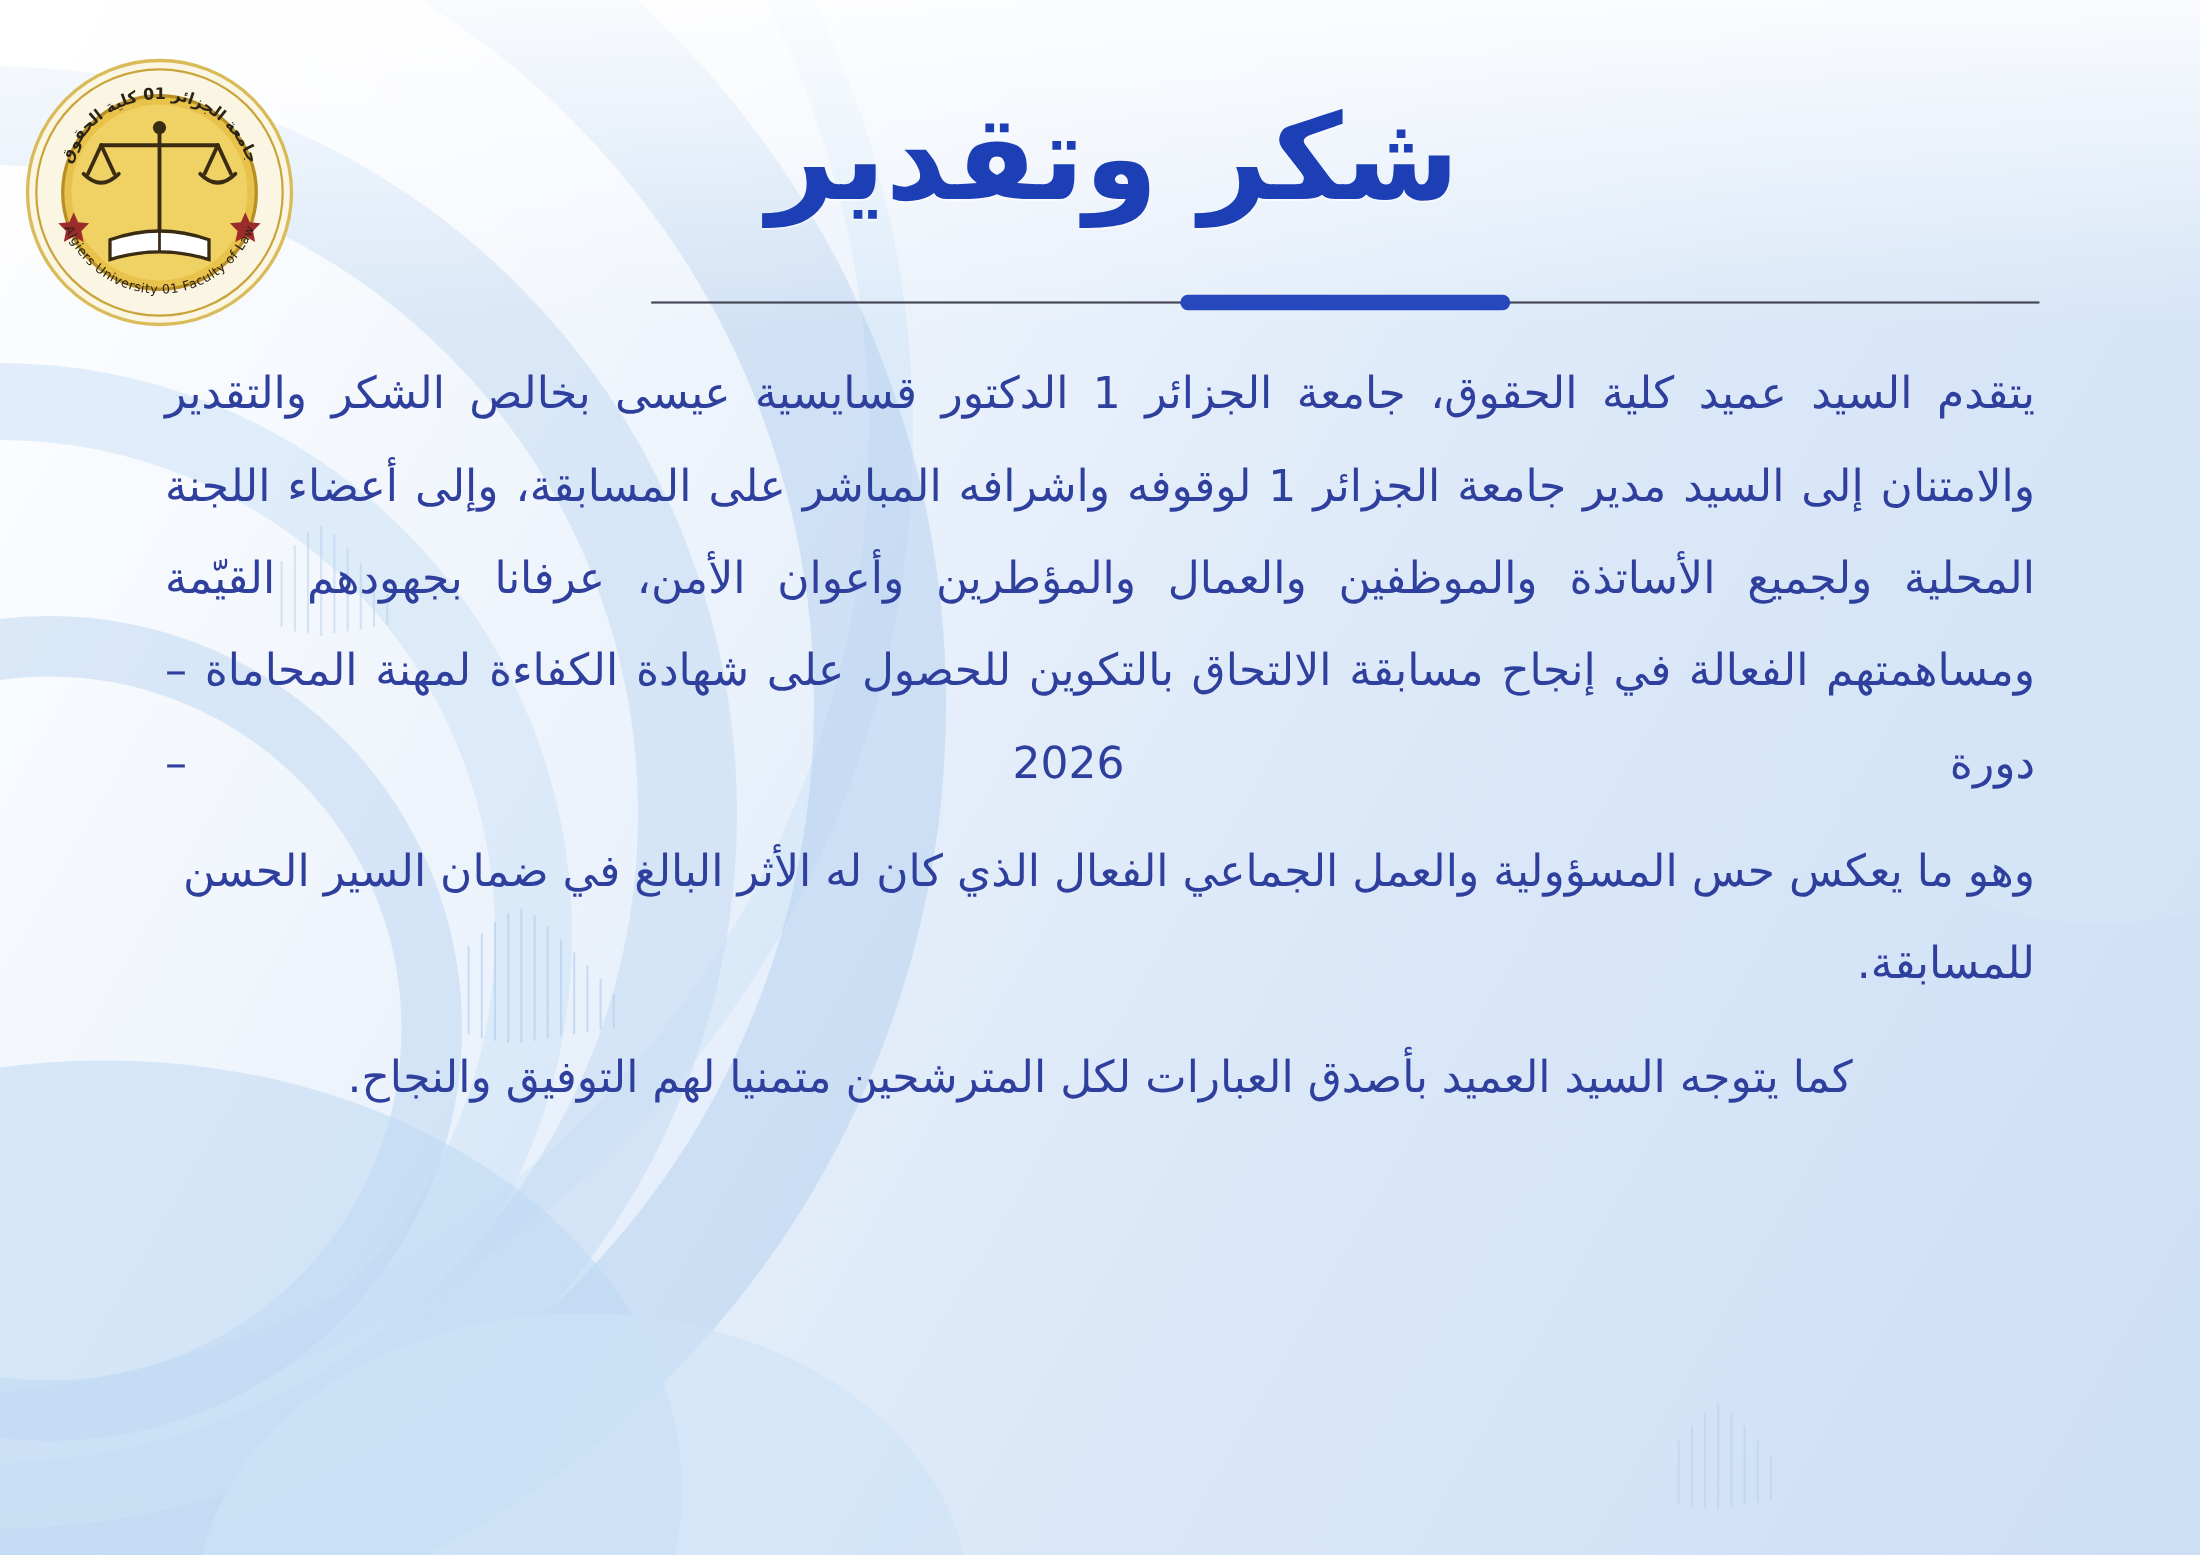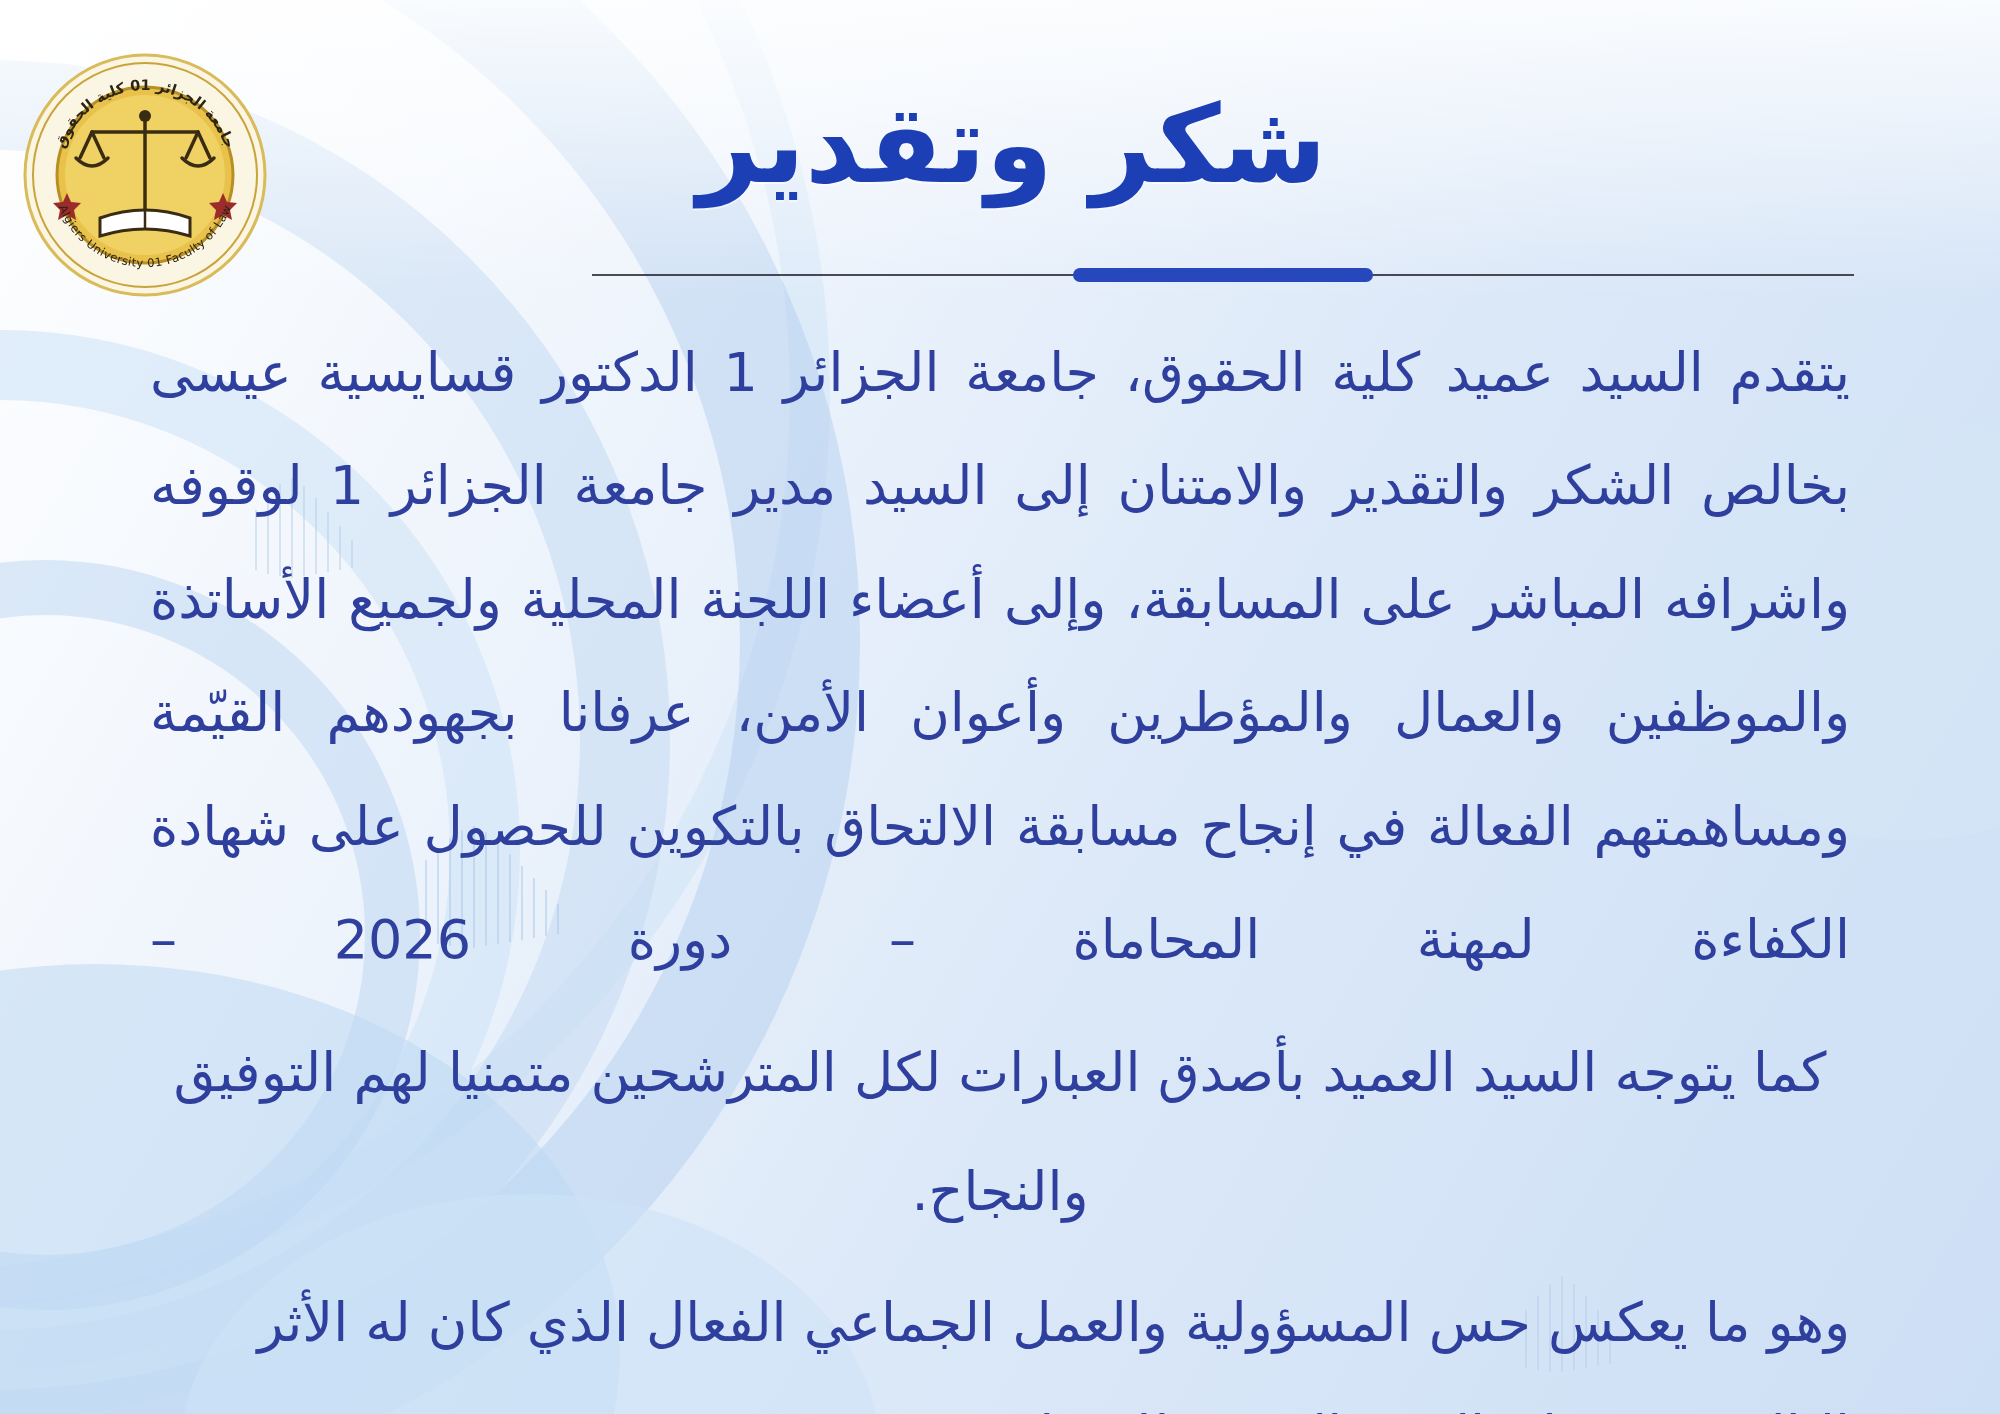--- a/index.html
+++ b/index.html
@@ -165,21 +165,21 @@
   .content {
     position: absolute;
     top: 316px;
     left: 150px;
     width: 1700px;
     color: #2f3f9e;
     font-family: "DejaVu Sans", sans-serif;
   }
 
   .para {
-    font-size: 54px;
+    font-size: 40px;
     line-height: 2.1;
     color: #2f3f9e;
     margin: 0 0 6px 0;
   }
   .para.justified {
     text-align: justify;
     text-align-last: justify;
   }
   .para.center {
     text-align: center;
@@ -298,17 +298,17 @@
     <div class="title">شكر وتقدير</div>
   </div>
 
   <div class="rule-wrap">
     <div class="rule-line"></div>
     <div class="rule-accent"></div>
   </div>
 
   <div class="content">
     <p class="para justified p1">يتقدم السيد عميد كلية الحقوق، جامعة الجزائر 1 الدكتور قسايسية عيسى بخالص الشكر والتقدير والامتنان إلى السيد مدير جامعة الجزائر 1 لوقوفه واشرافه المباشر على المسابقة، وإلى أعضاء اللجنة المحلية ولجميع الأساتذة والموظفين والعمال والمؤطرين وأعوان الأمن، عرفانا بجهودهم القيّمة ومساهمتهم الفعالة في إنجاح مسابقة الالتحاق بالتكوين للحصول على شهادة الكفاءة لمهنة المحاماة – دورة 2026 –</p>
+    <p class="para right p2">وهو ما يعكس حس المسؤولية والعمل الجماعي الفعال الذي كان له الأثر البالغ في ضمان السير الحسن للمسابقة.</p>
     <p class="para center p3">كما يتوجه السيد العميد بأصدق العبارات لكل المترشحين متمنيا لهم التوفيق والنجاح.</p>
-    <p class="para right p2">وهو ما يعكس حس المسؤولية والعمل الجماعي الفعال الذي كان له الأثر البالغ في ضمان السير الحسن للمسابقة.</p>
   </div>
 
 </div>
 
 </body></html>

